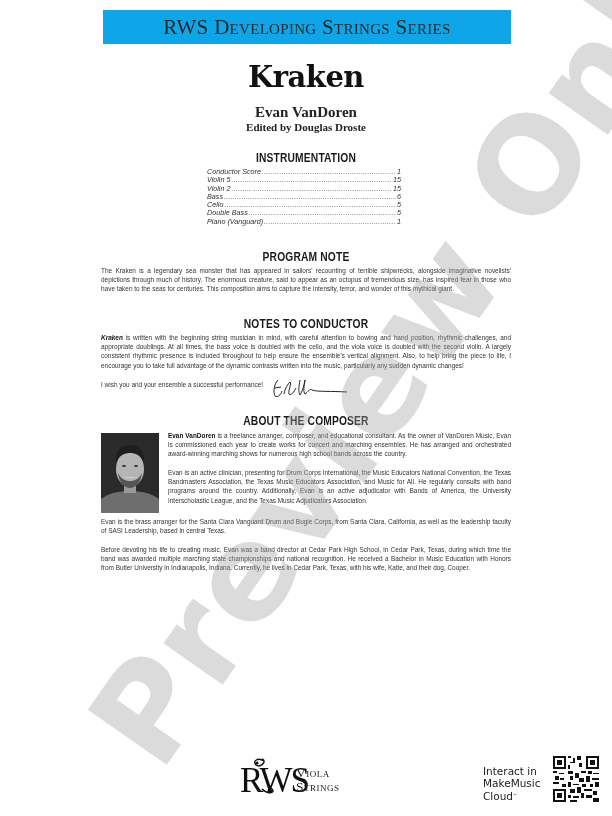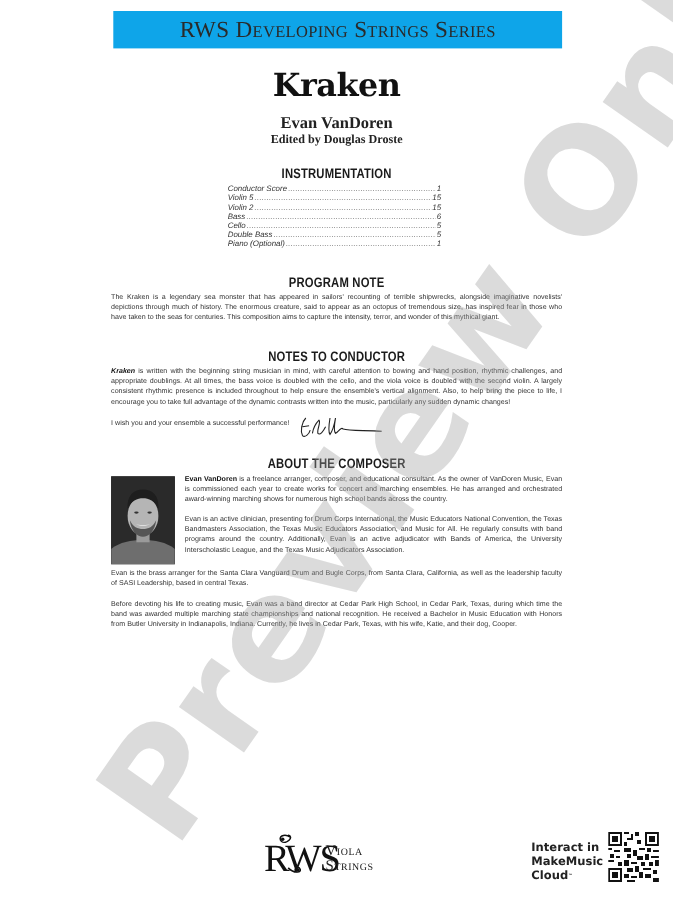--- a/index.html
+++ b/index.html
@@ -14,21 +14,21 @@
   .instr-row { display:flex; align-items:center; height:8.3px; line-height:8.3px; white-space:nowrap;font-style:italic; }
   .instr-row .lead { flex:1; overflow:hidden; color:#555; margin:0 1px; }
   .instr-row .lead::after { content:"....................................................................................................................................................................."; letter-spacing:0.2px; }
   .para { position:absolute; font-size:6.45px; line-height:9.2px; color:#333; text-align:justify; }
   .para b { color:#111; }
   .photo { position:absolute; left:101px; top:433px; width:58px; height:80px; background:#222; overflow:hidden; }
   .sig { position:absolute; left:272px; top:374px; width:80px; height:26px; }
   .footer-logo { position:absolute; left:240px; top:757px; width:135px; height:42px; }
   .rws { position:absolute; left:0; top:4px; font-family:Liberation Serif, serif; font-size:35px; color:#111; letter-spacing:-2px; }
   .mc { position:absolute; left:56px; top:9px; font-family:"Liberation Serif", serif; font-size:13.5px; line-height:14px; color:#222; font-variant:small-caps; letter-spacing:0.5px; }
-  .interact { position:absolute; left:483px; top:765px; font-family:"DejaVu Sans", sans-serif; font-size:10.5px; line-height:12.3px; color:#222; font-weight:bold; }
+  .interact { position:absolute; left:483px; top:765px; font-family:"DejaVu Sans", sans-serif; font-size:10.5px; line-height:12.3px; color:#222; font-weight:normal; }
   .interact sup { font-size:4px; vertical-align:top; }
   .qr { position:absolute; left:553px; top:756px; width:46px; height:46px; }
   .watermark { position:absolute; left:0; top:0; width:612px; height:816px; pointer-events:none; overflow:hidden; }
   .watermark span { position:absolute; left:-40px; top:360px; width:760px; font-family:"DejaVu Sans", sans-serif; font-weight:bold; font-size:132px; color:rgba(160,160,160,0.38); transform:rotate(-55deg); transform-origin:center; text-align:center; white-space:nowrap; letter-spacing:2px; }
 </style>
 </head>
 <body>
 
 <div class="series-bar">
   <span>RWS Developing Strings Series</span>
@@ -64,21 +64,21 @@
       <span>Cello</span>
       <span class="lead"></span>
       <span>5</span>
     </div>
   <div class="instr-row">
       <span>Double Bass</span>
       <span class="lead"></span>
       <span>5</span>
     </div>
   <div class="instr-row">
-      <span>Piano (Optional)</span>
+      <span>Piano (Vanguard)</span>
       <span class="lead"></span>
       <span>1</span>
     </div>
 </div>
 
 <div class="heading" style="top:250px;">PROGRAM NOTE</div>
 <div class="para" style="left:101px; top:266px; width:410px;">The Kraken is a legendary sea monster that has appeared in sailors' recounting of terrible shipwrecks, alongside imaginative novelists' depictions through much of history. The enormous creature, said to appear as an octopus of tremendous size, has inspired fear in those who have taken to the seas for centuries. This composition aims to capture the intensity, terror, and wonder of this mythical giant.</div>
 
 <div class="heading" style="top:317px;">NOTES TO CONDUCTOR</div>
 <div class="para" style="left:101px; top:333px; width:410px;"><b><i>Kraken</i></b><span> is written with the beginning string musician in mind, with careful attention to bowing and hand position, rhythmic challenges, and appropriate doublings. At all times, the bass voice is doubled with the cello, and the viola voice is doubled with the second violin. A largely consistent rhythmic presence is included throughout to help ensure the ensemble's vertical alignment. Also, to help bring the piece to life, I encourage you to take full advantage of the dynamic contrasts written into the music, particularly any sudden dynamic changes!</span></div>

